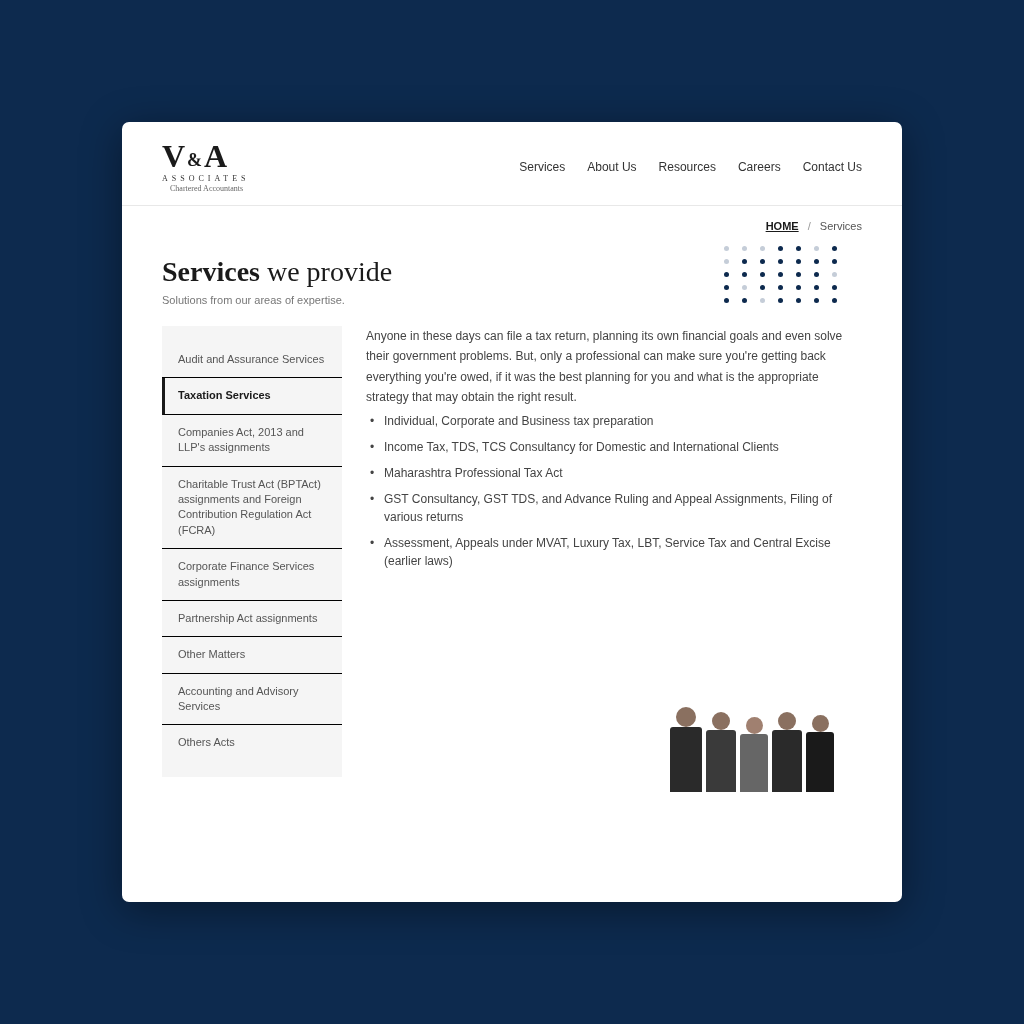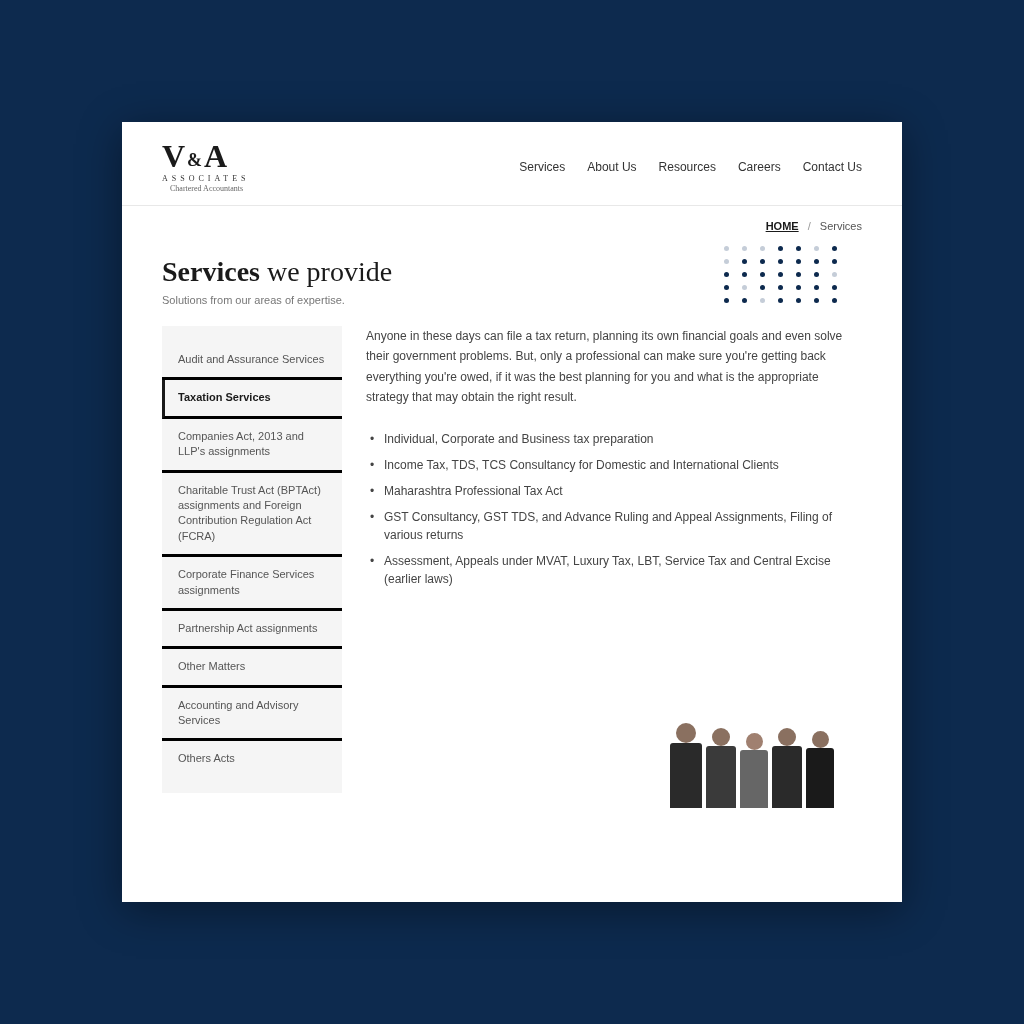--- a/index.html
+++ b/index.html
@@ -10,21 +10,21 @@
       justify-content: center;
       align-items: center;
       min-height: 100vh;
       font-family: 'Georgia', serif;
     }
 
     .page-wrapper {
       background: #fff;
       width: 780px;
       min-height: 780px;
-      border-radius: 0;
+      border-radius: 7px;
       box-shadow: 0 8px 40px rgba(0,0,0,0.4);
       overflow: hidden;
       position: relative;
     }
 
     
     .header {
       display: flex;
       justify-content: space-between;
       align-items: center;
@@ -165,21 +165,21 @@
       background: #f5f5f5;
       padding: 16px 0;
     }
 
     .sidebar-item {
       padding: 10px 16px;
       font-family: Arial, sans-serif;
       font-size: 11px;
       color: #555;
       cursor: pointer;
-      border-bottom: 3px solid #000000;
+      border-bottom: 1px solid #000000;
       line-height: 1.4;
     }
 
     .sidebar-item:last-child {
       border-bottom: none;
     }
 
     .sidebar-item.active {
       color: #1a1a1a;
       font-weight: 700;
@@ -191,21 +191,21 @@
     .content-area {
       flex: 1;
       position: relative;
     }
 
     .content-intro {
       font-family: Arial, sans-serif;
       font-size: 12px;
       color: #444;
       line-height: 1.7;
-      margin-bottom: 18px;
+      margin-bottom: 0;
     }
 
     .bullet-list {
       list-style: none;
       padding: 0;
     }
 
     .bullet-list li {
       font-family: Arial, sans-serif;
       font-size: 12px;

